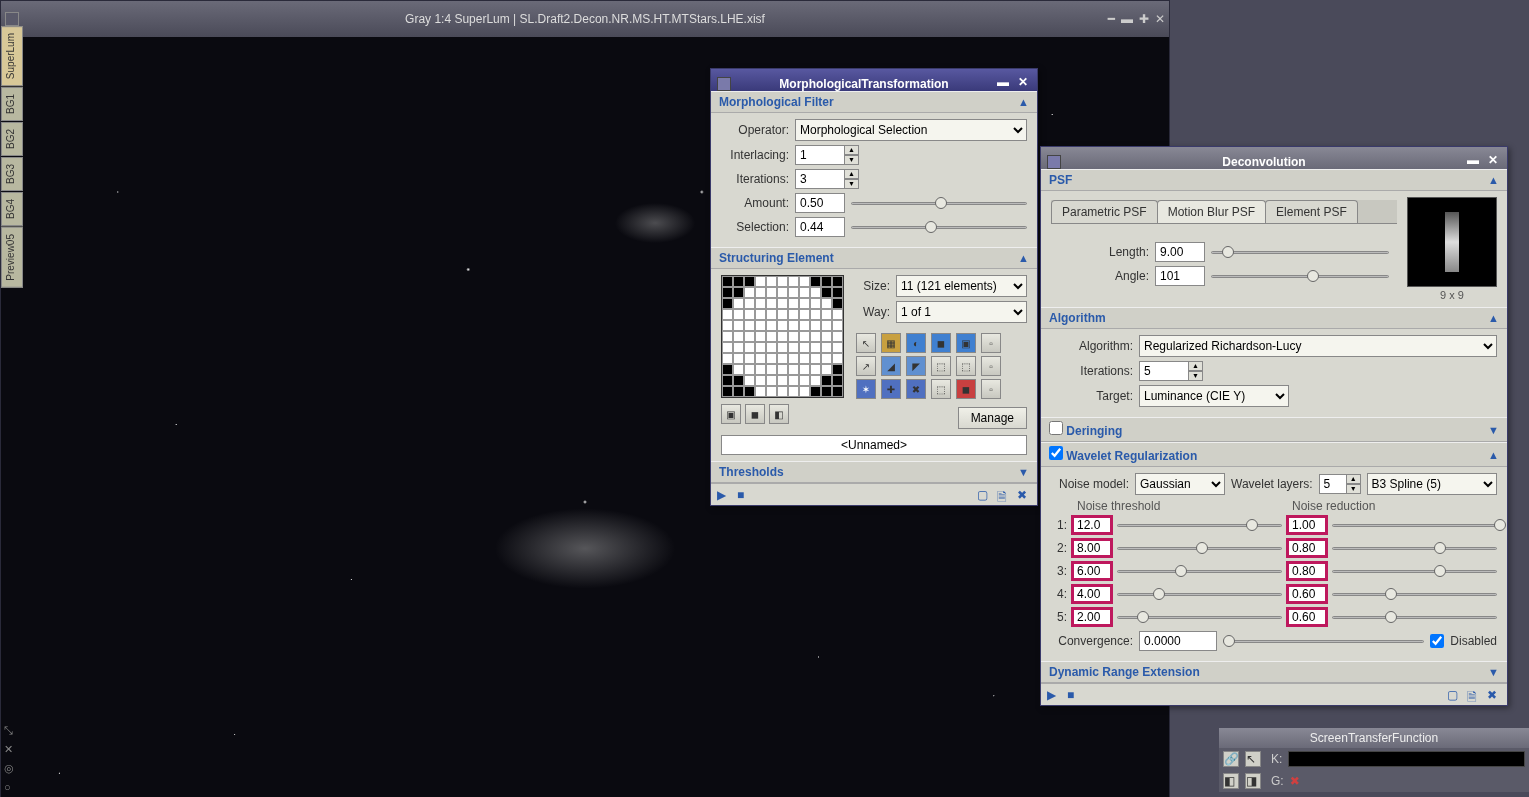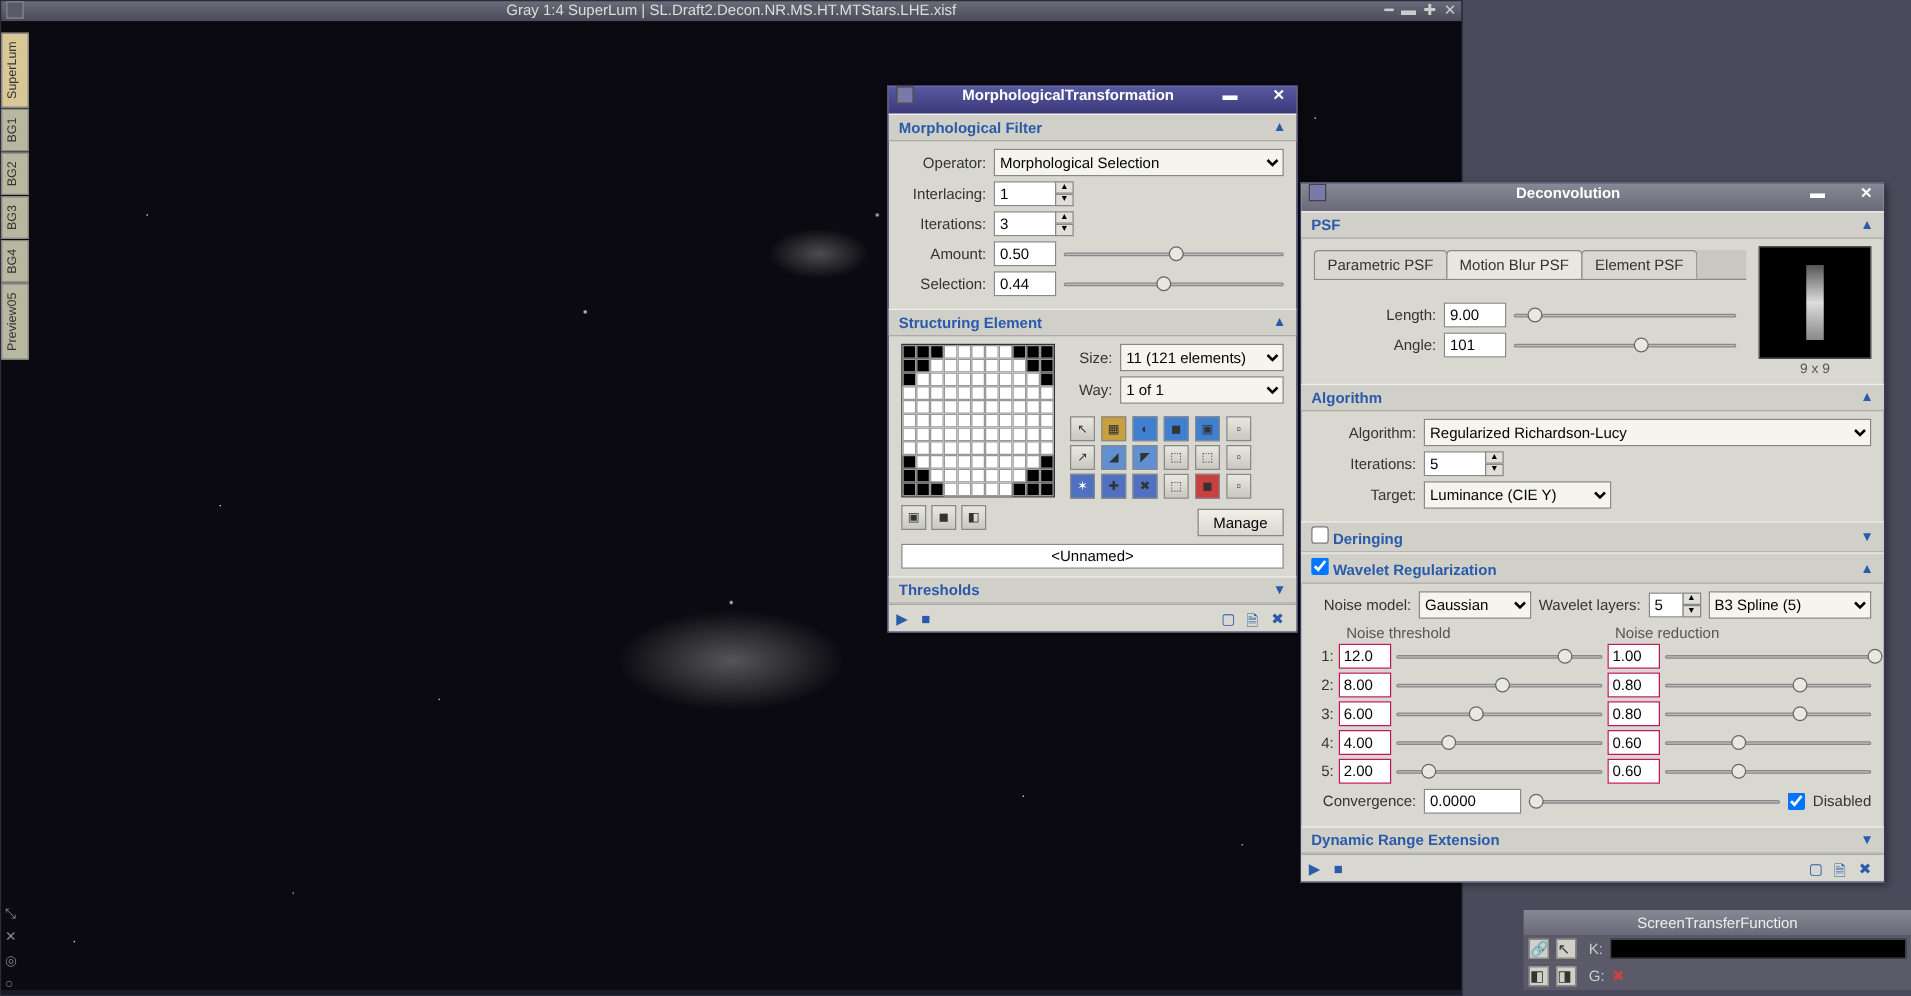--- a/index.html
+++ b/index.html
@@ -1,20 +1,20 @@
 <!DOCTYPE html>
 <html><head>
 <meta charset="utf-8">
 <style>
 * { box-sizing: border-box; margin: 0; padding: 0; font-family: "Segoe UI", Tahoma, sans-serif; font-size: 12px; }
 body { background: #4a4a5a; width: 1529px; height: 797px; position: relative; overflow: hidden; color: #333; }
 
 
 .img-window { position: absolute; left: 0; top: 0; width: 1170px; height: 797px; background: #1a1a28; border: 1px solid #2a2a3a; }
-.img-titlebar { height: 16px; background: linear-gradient(#6a6a78,#4a4a58); display: flex; justify-content: center; color: #ddd; position: relative; }
+.img-titlebar { height: 36px; background: linear-gradient(#6a6a78,#4a4a58); display: flex; align-items: center; justify-content: center; color: #ddd; position: relative; }
 .img-titlebar .left-icon { position: absolute; left: 4px; width: 14px; height: 14px; border: 1px solid #888; background: #5a5a6a; }
 .img-titlebar .win-controls { position: absolute; right: 4px; display: flex; gap: 6px; color: #ccc; font-size: 12px;}
 .img-titlebar .win-controls span { cursor:pointer; }
 .img-canvas { position: relative; width: 100%; height: calc(100% - 20px); background: radial-gradient(1px 1px at 10% 20%, #fff, transparent),
                                                    radial-gradient(1px 1px at 30% 70%, #ddd, transparent),
                                                    radial-gradient(1px 1px at 80% 40%, #fff, transparent),
                                                    radial-gradient(2px 2px at 50% 60%, #eee, transparent),
                                                    radial-gradient(1px 1px at 70% 80%, #fff, transparent),
                                                    radial-gradient(1px 1px at 20% 90%, #ccc, transparent),
                                                    radial-gradient(1px 1px at 90% 10%, #fff, transparent),
@@ -32,21 +32,21 @@
 .side-tabs { position: absolute; left: 0; top: 25px; width: 22px; display: flex; flex-direction: column; }
 .side-tab { writing-mode: vertical-rl; transform: rotate(180deg); padding: 6px 3px; background: #b8b8a0; border: 1px solid #888; margin-bottom: 1px; font-size: 10px; color: #333; cursor:pointer; text-align: center; }
 .side-tab.active { background: #d8c898; }
 
 
 .left-strip { position:absolute; left:3px; bottom:3px; display:flex; flex-direction:column; gap:6px;}
 .left-strip span { color:#888; font-size:11px; cursor:pointer;}
 
 
 .proc-window { position: absolute; background: #d8d8d0; border: 1px solid #3a3a6a; box-shadow: 2px 2px 6px rgba(0,0,0,.4); }
-.proc-titlebar { height: 22px; background: linear-gradient(#5858a0, #3a3a7a); color: #fff; display: flex; align-items: flex-start; padding: 0 6px; font-weight: bold; gap: 19px; }
+.proc-titlebar { height: 22px; background: linear-gradient(#5858a0, #3a3a7a); color: #fff; display: flex; align-items: flex-end; padding: 0 6px; font-weight: bold; }
 .proc-titlebar.gray { background: linear-gradient(#888895, #6a6a78); }
 .proc-titlebar .tb-icon { width:14px; height:14px; background:#7a7aaa; border:1px solid #444; margin-right:6px;}
 .proc-titlebar .tb-btn { width:16px;height:16px; margin-left:4px; color:#fff; cursor:pointer; text-align:center; line-height:14px; font-size:12px;}
 .proc-titlebar .title-text { flex:1; text-align:center;}
 
 .section-hdr { background: #d0d0c8; border-bottom: 1px solid #aaa; border-top:1px solid #eee; padding: 3px 8px; display:flex; align-items:center; justify-content:space-between; color:#2a5aaa; font-weight:bold; cursor:pointer;}
 .section-hdr.checkbox-hdr { color:#2a5aaa; }
 .section-hdr .collapse-icon { color:#2a5aaa; font-size:11px;}
 .section-body { padding: 6px 10px; }
 
@@ -85,21 +85,21 @@
 .tab-strip div.active { background:#e8e8e0;}
 
 
 .psf-preview { width:90px;height:90px; background:#000; border:1px solid #555; display:flex;align-items:center;justify-content:center;}
 .psf-box { width:14px;height:60px; background: linear-gradient(#555,#ddd,#888);}
 .psf-label { text-align:center; color:#555; font-size:11px; margin-top:2px;}
 
 
 .wv-row { display:flex; align-items:center; margin-bottom:3px; gap:4px;}
 .wv-label { width:16px; text-align:right;}
-.wv-input { width:42px; height:20px; border:1px solid #be185d; background:#fff; padding:0 3px;}
+.wv-input { width:42px; height:20px; border:3px solid #be185d; background:#fff; padding:0 3px;}
 .wv-slider { flex:1;}
 
 
 .stf-bar { position:absolute; left:1219px; top:728px; width:310px; background:#6a6a78;}
 .stf-title { height:20px; background:linear-gradient(#888895,#6a6a78); color:#eee; text-align:center; line-height:20px;}
 .stf-row { height:22px; display:flex; align-items:center; padding:0 4px; gap:6px; background:#5a5a68;}
 .stf-icon { width:16px;height:16px; border:1px solid #888; background:#d0d0c8; cursor:pointer;}
 .stf-k { color:#ccc; margin-left:4px;}
 .stf-black { flex:1; height:16px; background:#000; border:1px solid #444;}
 </style>

